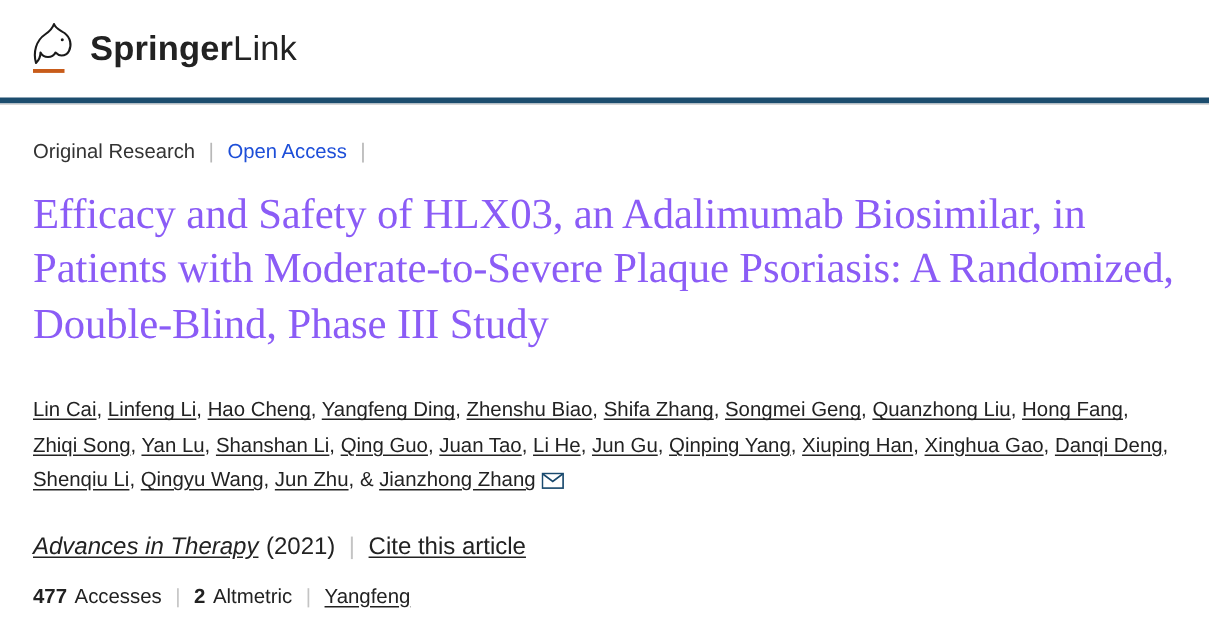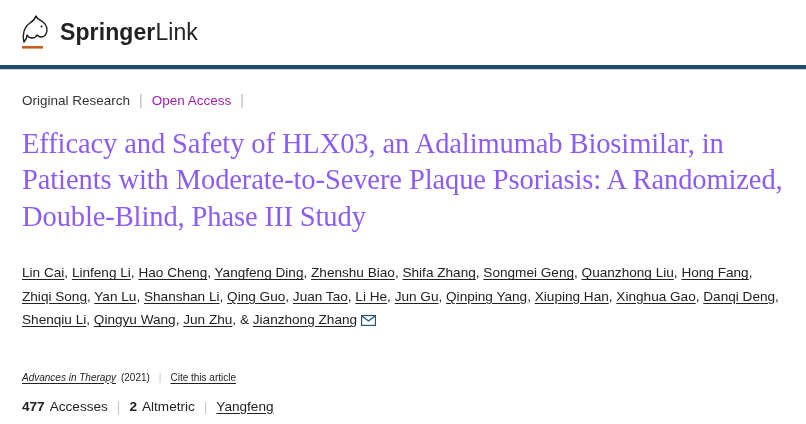--- a/index.html
+++ b/index.html
@@ -82,21 +82,21 @@
   }
   .meta-item {
     white-space: nowrap;
   }
   .meta-sep {
     color: #b8b8b8;
     margin: 0 9px;
     font-size: 14px;
   }
   .open-access {
-    color: #a21caf;
+    color: #1d4ed8;
     white-space: nowrap;
   }
   .published {
     text-decoration: underline;
     text-underline-offset: 2px;
     color: #333333;
     white-space: nowrap;
   }
 
   .title {
@@ -106,21 +106,21 @@
     font-weight: 400;
     color: #8b5cf6;
     margin: 0 0 26px 0;
     letter-spacing: -0.1px;
   }
 
   .authors {
     font-size: 13.6px;
     line-height: 1.72;
     color: #222222;
-    margin-bottom: 38px;
+    margin-bottom: 22px;
     max-width: 760px;
   }
   .author {
     text-decoration: underline;
     text-underline-offset: 2px;
     color: #222222;
     white-space: nowrap;
   }
   .sep-comma {
     color: #222222;
@@ -128,21 +128,21 @@
   .amp {
     color: #222222;
   }
   .mail-icon {
     display: inline-block;
     vertical-align: -2px;
     margin-left: 4px;
   }
 
   .journal-line {
-    font-size: 10px;
+    font-size: 16px;
     color: #222222;
     margin-bottom: 16px;
     display: flex;
     align-items: center;
   }
   .journal-name {
     font-style: italic;
     text-decoration: underline;
     text-underline-offset: 2px;
   }

